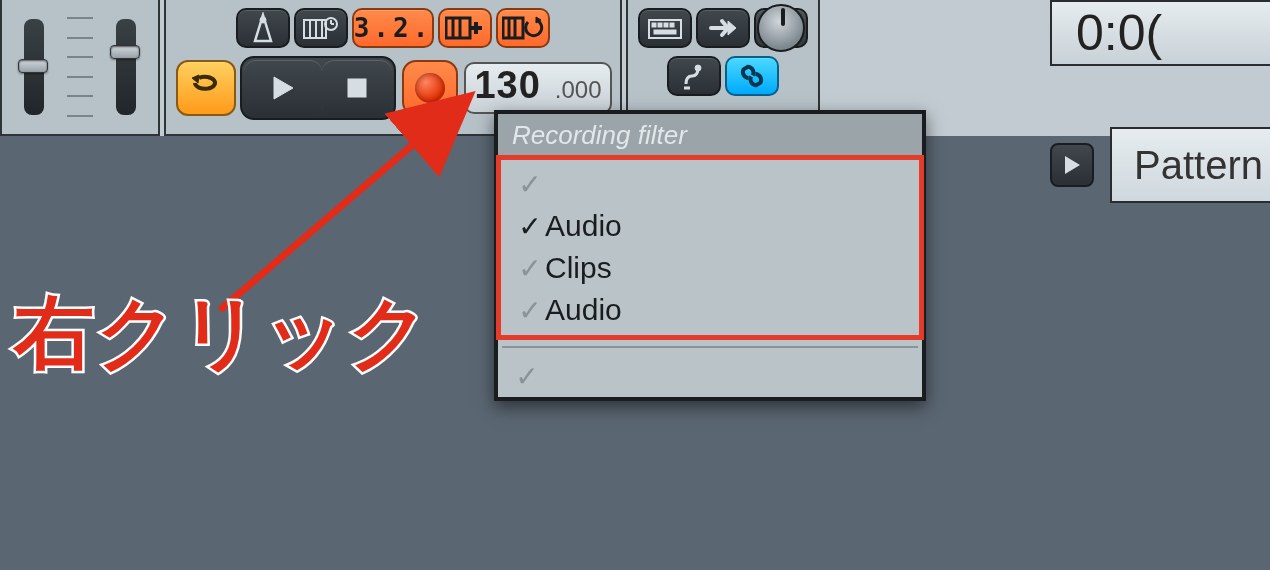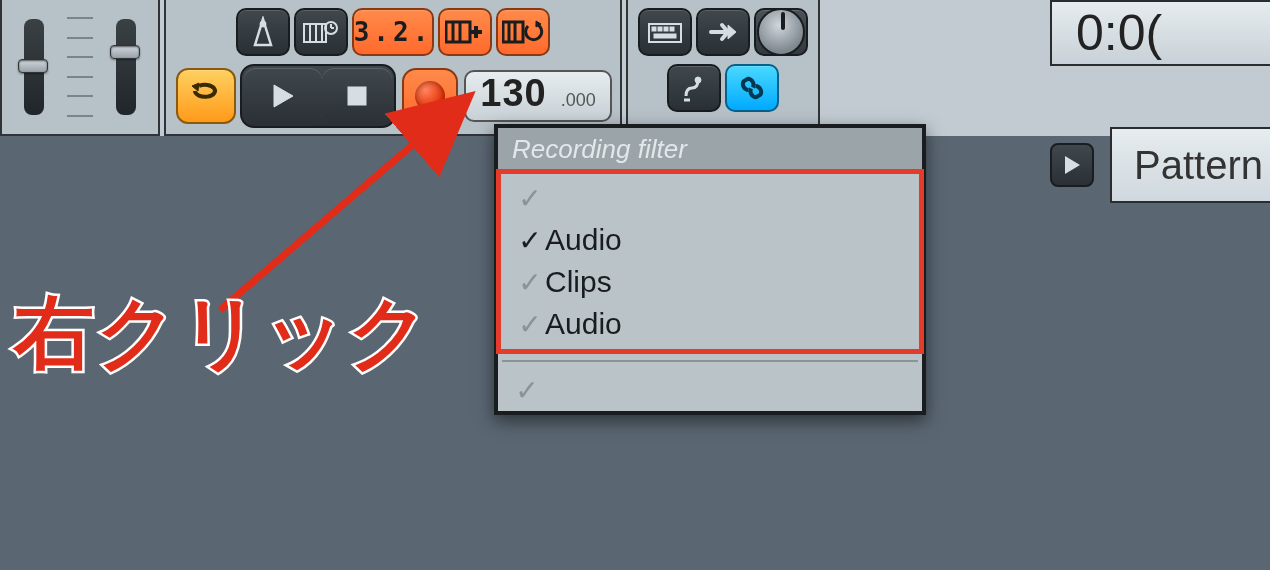--- a/index.html
+++ b/index.html
@@ -75,21 +75,21 @@
     border: 2px solid #1a1d1f;
     border-radius: 12px;
     min-width: 60px;
     height: 56px;
     margin: 2px;
     display: flex;
     align-items: center;
     justify-content: center;
     box-shadow: inset 0 1px 0 rgba(255,255,255,.15);
   }
-  .btn.small { height: 48px; min-width: 54px; border-radius:10px;}
+  .btn.small { height: 40px; min-width: 54px; border-radius:10px;}
   .btn svg, .btn .glyph {
     stroke: #d7dee3;
     fill: #d7dee3;
     color: #d7dee3;
     font-size: 26px;
   }
 
   .btn.orange {
     background: linear-gradient(#ff8a4a,#ff6a2c);
     border-color: #8a3a12;
@@ -131,21 +131,21 @@
     background: linear-gradient(#e6ecef,#c8d1d7);
     border:2px solid #555;
     border-radius:10px;
     min-width:148px; height:52px;
     display:flex; align-items:baseline; justify-content:center;
     font-family: "Arial Narrow", Arial, sans-serif;
     color:#222;
     margin-left:6px;
   }
   .bpm .big { font-size:38px; font-weight:700; letter-spacing:1px;}
-  .bpm .small { font-size:18px; margin-left:14px; color:#555;}
+  .bpm .small { font-size:24px; margin-left:14px; color:#555;}
 
   
   .led {
     font-family: "Consolas", monospace;
     font-size:34px;
     letter-spacing:4px;
     color:#1a0800;
     font-weight:700;
   }
 
@@ -208,21 +208,21 @@
     display:flex; align-items:center; justify-content:flex-start;
     padding-left:22px;
     font-size:40px;
     color:#333;
   }
 
   
   .menu {
     position:absolute;
     left:494px;
-    top:124px;
+    top:110px;
     width:432px;
     background:#bac3c7;
     border:4px solid #1a1d1f;
     box-shadow: 0 6px 16px rgba(0,0,0,.5);
   }
   .menu-title {
     background:#9aa4a9;
     color:#e2e7ea;
     font-size:26px;
     padding:6px 14px;

